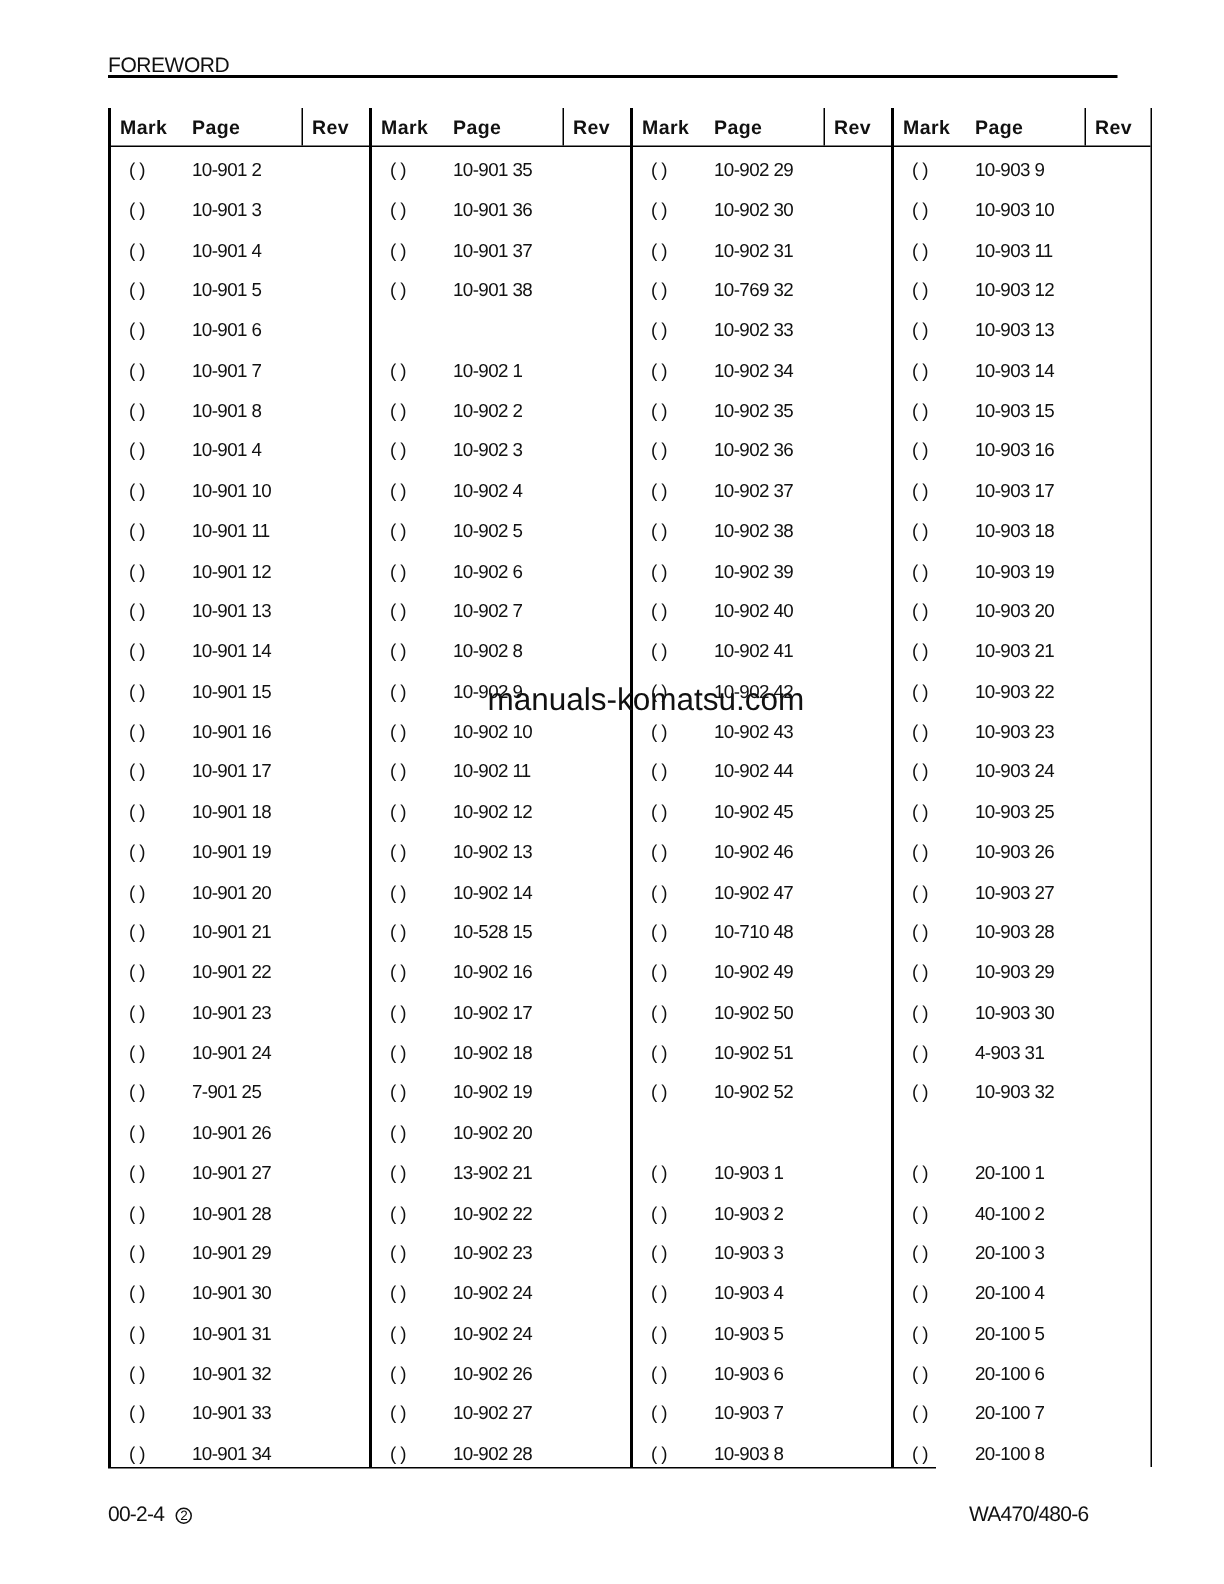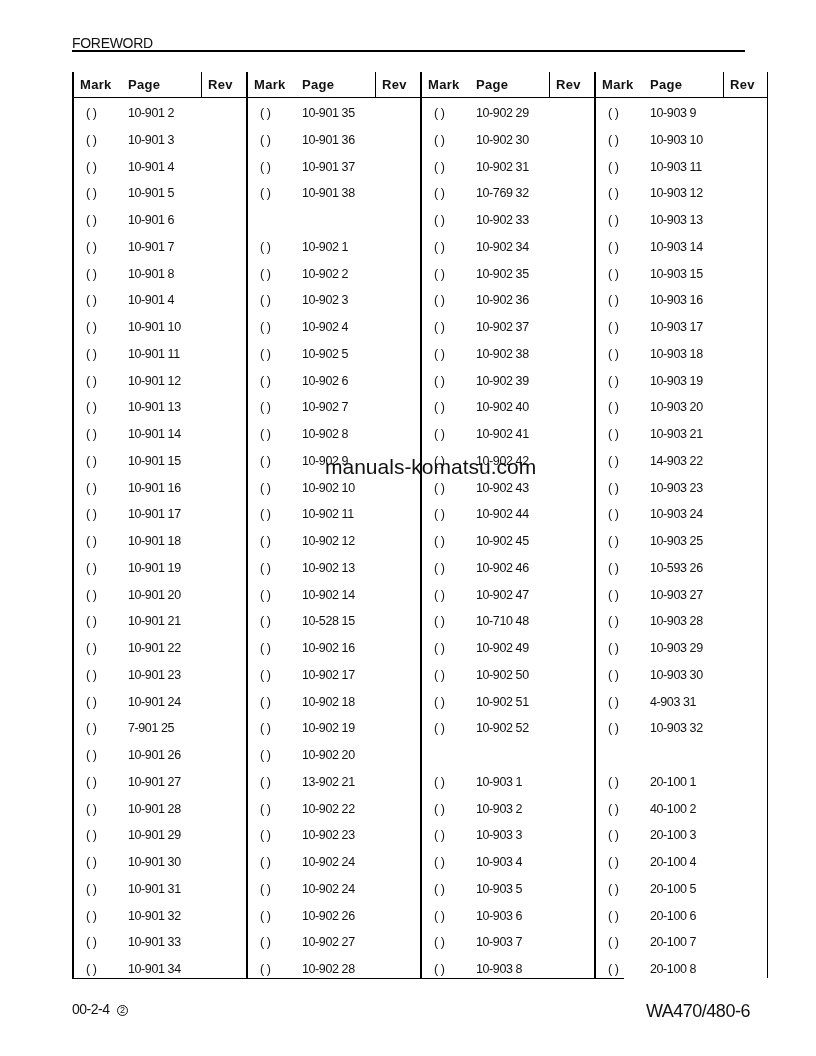--- a/index.html
+++ b/index.html
@@ -14,21 +14,21 @@
   .hdr .h-mark { left:6px; }
   .hdr .h-page { left:54px; }
   .hdr .h-rev { left:134px; }
   .hdr .vsep { position:absolute; left:127px; top:0; width:1px; height:25px; background:#000; }
   .row { position:absolute; left:0; width:100%; height:20px; font-size:12.5px; letter-spacing:-0.4px; }
   .row .mark { position:absolute; left:12px; top:0; }
   .row .page { position:absolute; left:54px; top:0; }
   .watermark { position:absolute; left:325px; top:455px; font-size:21px; color:#111; letter-spacing:0px; }
   .footer-left { position:absolute; left:72px; top:1001px; font-size:14px; letter-spacing:-0.5px; }
   .footer-left .rev-badge { font-size:9px; border:1px solid #111; border-radius:50%; display:inline-block; width:9px; height:9px; line-height:9px; text-align:center; margin-left:4px; vertical-align:1px; }
-  .footer-right { position:absolute; left:646px; top:1001px; font-size:18px; letter-spacing:-0.5px; }
+  .footer-right { position:absolute; left:646px; top:1001px; font-size:14px; letter-spacing:-0.5px; }
 </style>
 </head>
 <body>
 
 <div class="title">FOREWORD</div>
 <div class="title-rule"></div>
 
 <div class="table">
   <div class="group" style="left:0px;">
     <div class="hdr">
@@ -503,37 +503,37 @@
         <div class="row" style="top: 328.25px;">
           <span class="mark">( )</span>
           <span class="page">10-903 20</span>
         </div>
         <div class="row" style="top: 355px;">
           <span class="mark">( )</span>
           <span class="page">10-903 21</span>
         </div>
         <div class="row" style="top: 381.75px;">
           <span class="mark">( )</span>
-          <span class="page">14-903 22</span>
+          <span class="page">10-903 22</span>
         </div>
         <div class="row" style="top: 408.5px;">
           <span class="mark">( )</span>
           <span class="page">10-903 23</span>
         </div>
         <div class="row" style="top: 435.25px;">
           <span class="mark">( )</span>
           <span class="page">10-903 24</span>
         </div>
         <div class="row" style="top: 462px;">
           <span class="mark">( )</span>
           <span class="page">10-903 25</span>
         </div>
         <div class="row" style="top: 488.75px;">
           <span class="mark">( )</span>
-          <span class="page">10-593 26</span>
+          <span class="page">10-903 26</span>
         </div>
         <div class="row" style="top: 515.5px;">
           <span class="mark">( )</span>
           <span class="page">10-903 27</span>
         </div>
         <div class="row" style="top: 542.25px;">
           <span class="mark">( )</span>
           <span class="page">10-903 28</span>
         </div>
         <div class="row" style="top: 569px;">

